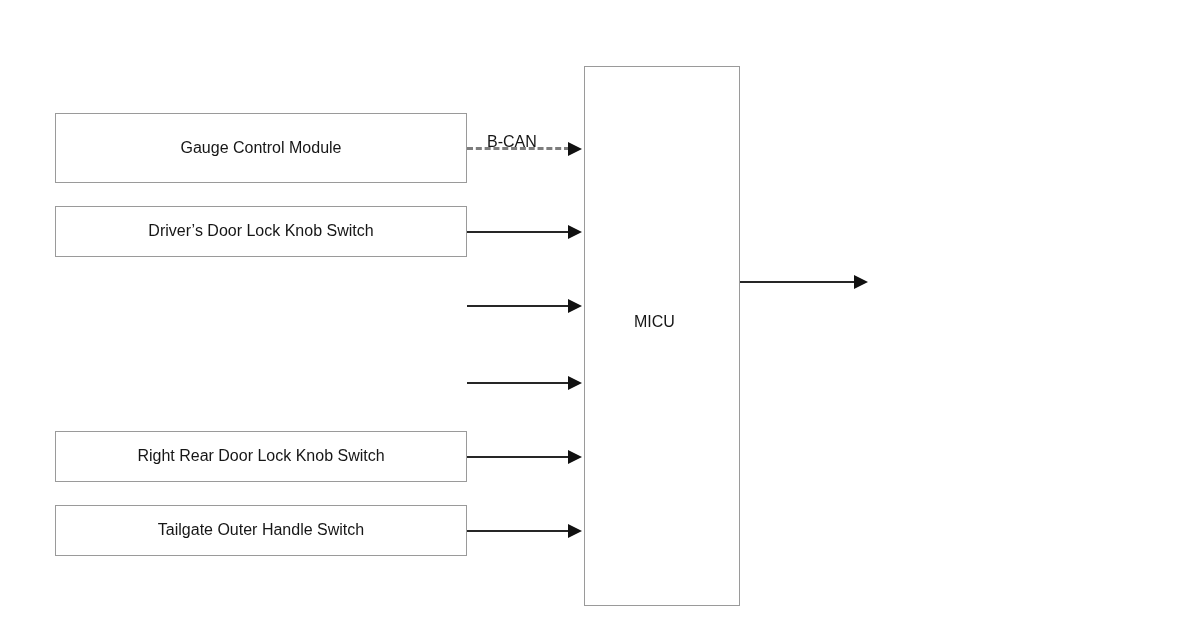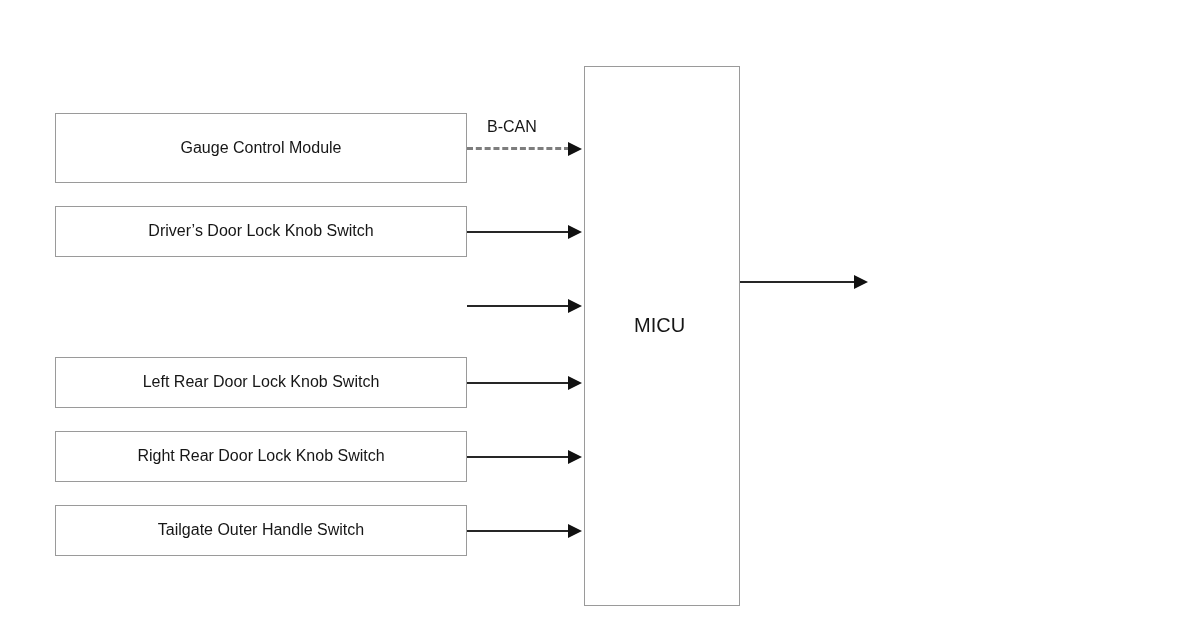--- a/index.html
+++ b/index.html
@@ -44,21 +44,21 @@
   
   #node-micu {
     left: 584px; top: 38px; width: 156px; height: 540px;
     justify-content: flex-start;
     align-items: flex-start;
   }
   #node-micu .micu-label {
     position: absolute;
     left: 49px;
     top: 243px;
-    font-size: 20px;
+    font-size: 16px;
   }
 
   
   #node-actuator { left: 870px; top: 227px; width: 297px; height: 51px; }
 
   
   .edge { position: absolute; height: 16px; }
   .edge .shaft {
     position: absolute;
     left: 0;
@@ -104,39 +104,36 @@
   #edge-rrear .head,
   #edge-tailsw .head { left: 101px; }
   #edge-out .head { left: 114px; }
 
   .edge-label {
     position: absolute;
     font-size: 16px;
     color: #161616;
     white-space: nowrap;
   }
-  #label-bcan { left: 487px; top: 90px; }
+  #label-bcan { left: 487px; top: 105px; }
 </style>
 </head>
 <body>
 
 <div id="canvas">
 
   <div class="node" id="node-gauge">
     <span>Gauge Control Module</span>
   </div>
 
   <div class="node" id="node-driver">
     <span>Driver’s Door Lock Knob Switch</span>
   </div>
 
 
-  <div class="node" id="node-lrear">
-    <span>Left Rear Door Lock Knob Switch</span>
-  </div>
 
   <div class="node" id="node-rrear">
     <span>Right Rear Door Lock Knob Switch</span>
   </div>
 
   <div class="node" id="node-tailsw">
     <span>Tailgate Outer Handle Switch</span>
   </div>
 
   <div class="node" id="node-micu">

